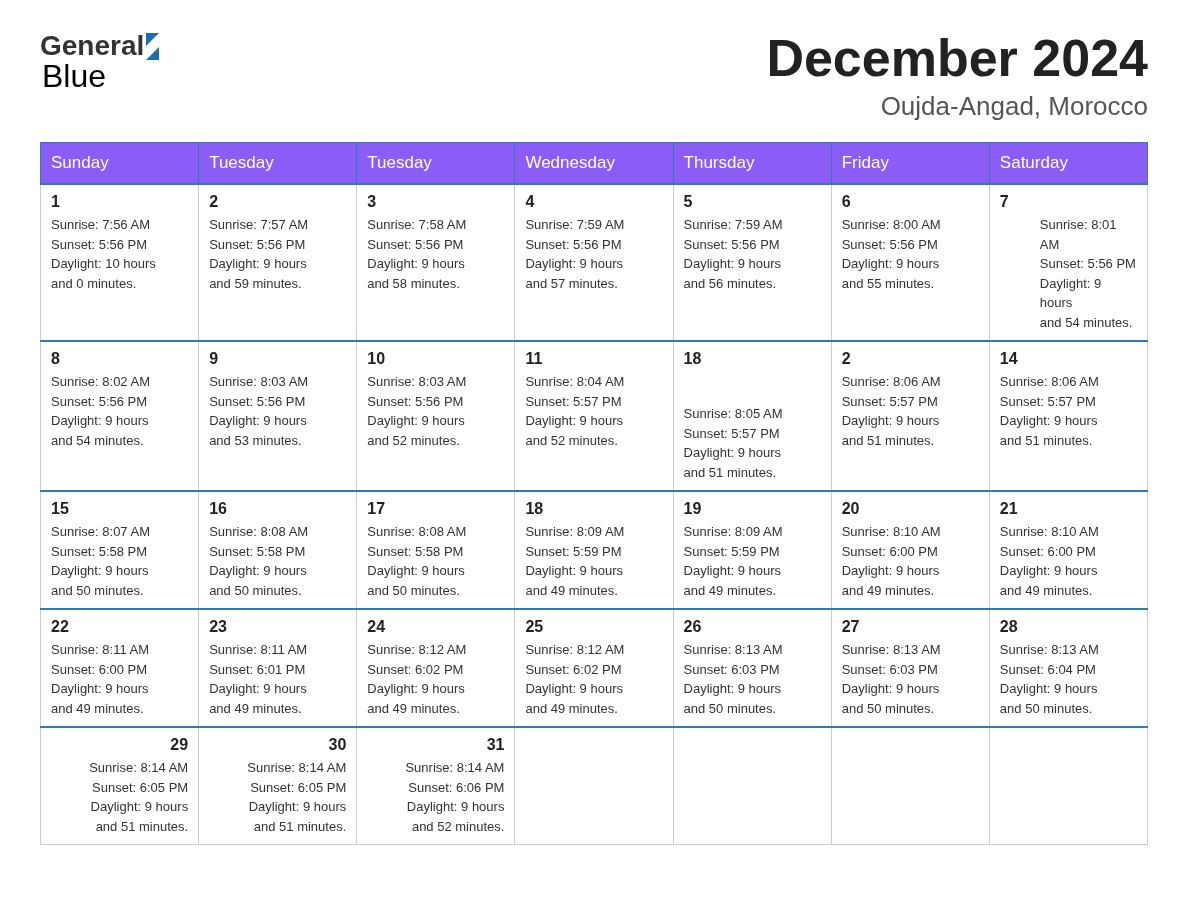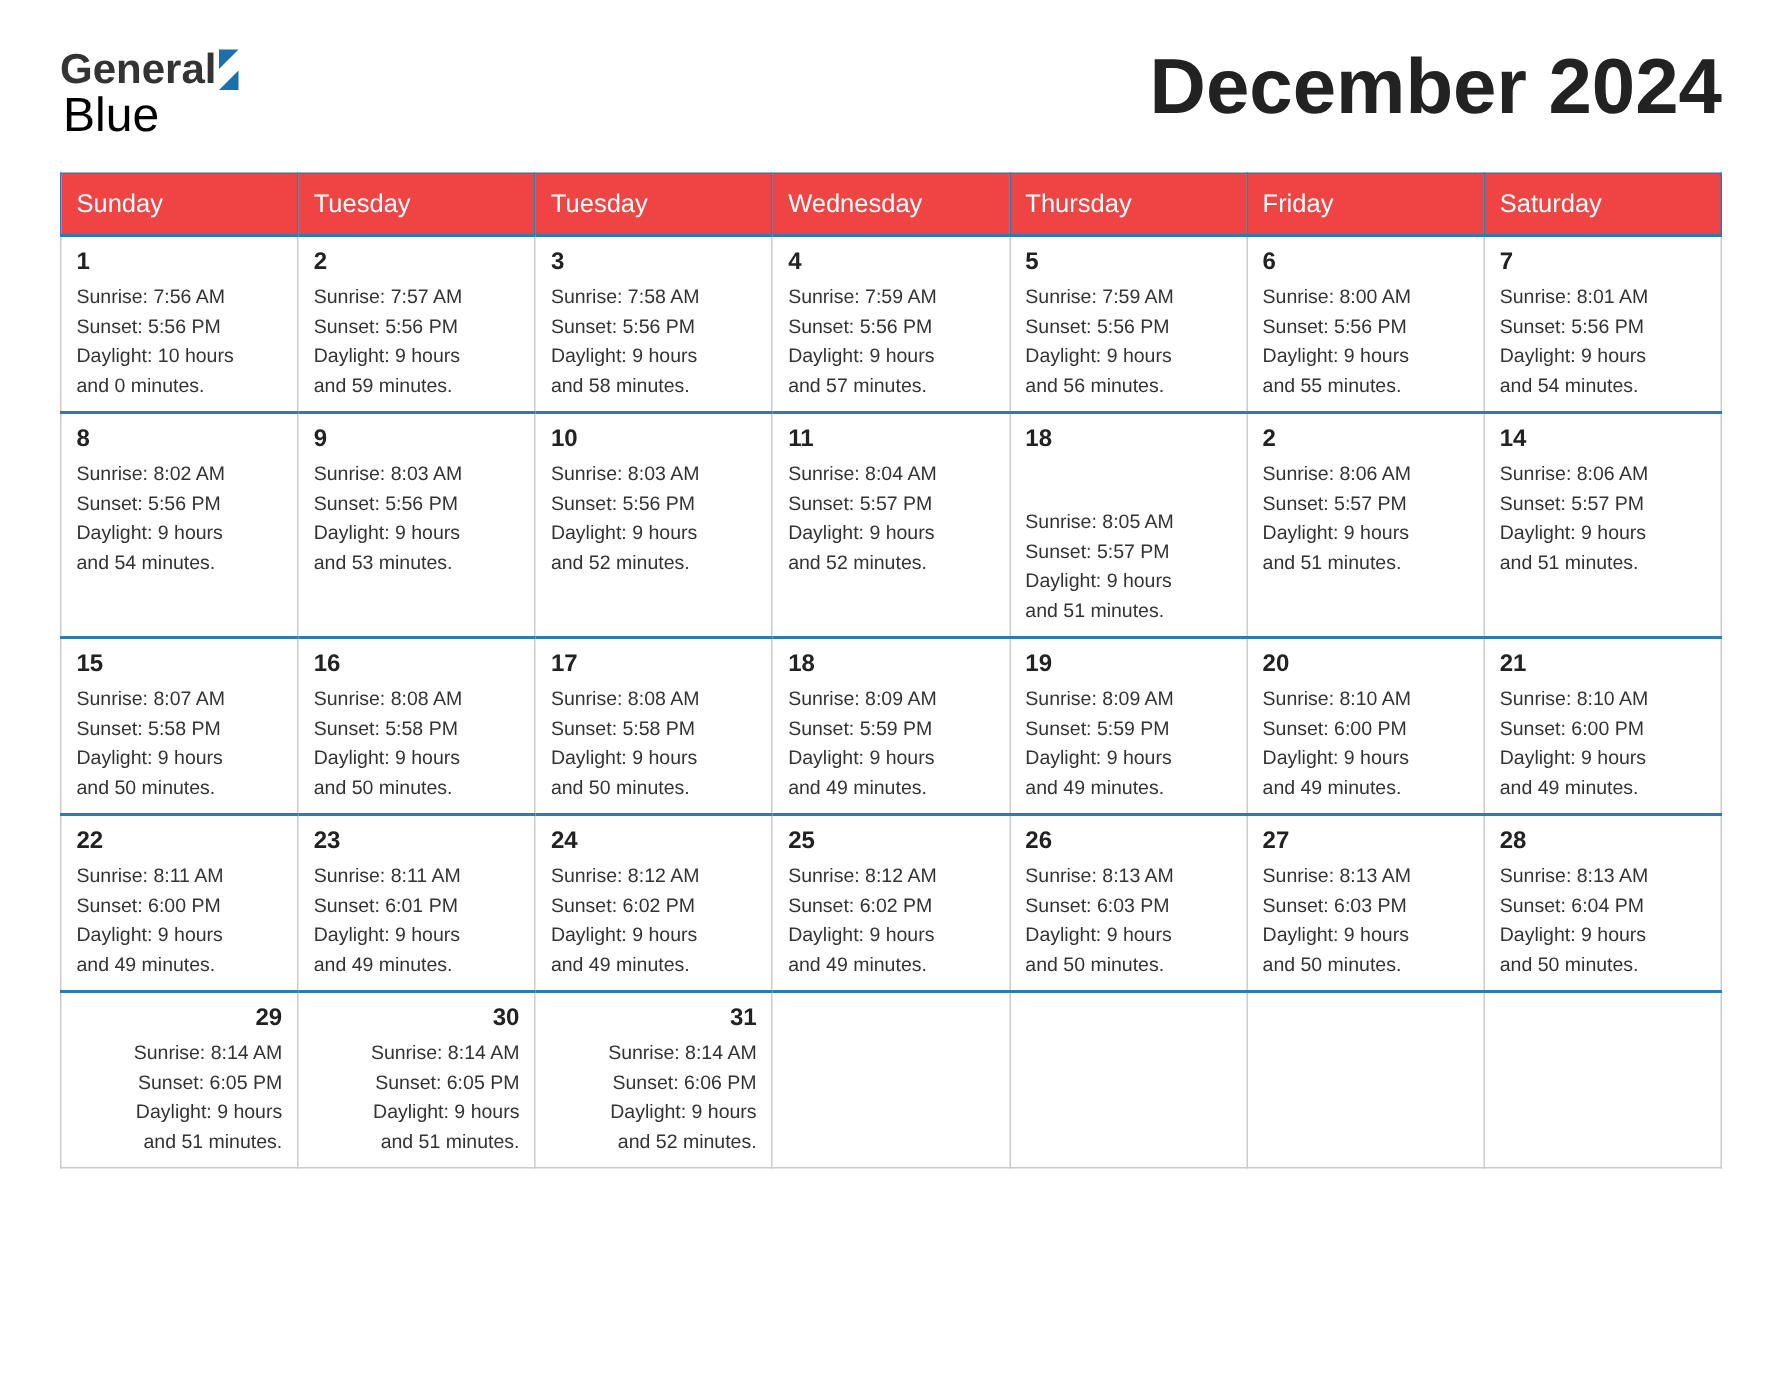--- a/index.html
+++ b/index.html
@@ -44,21 +44,21 @@
       font-size: 26px;
       color: #555;
       margin-top: 4px;
     }
     table {
       width: 100%;
       border-collapse: collapse;
       table-layout: fixed;
     }
     thead th {
-      background-color: #ef4444;
+      background-color: #8b5cf6;
       color: #fff;
       font-size: 17px;
       font-weight: normal;
       padding: 10px 10px;
       text-align: left;
       border: 1px solid #2e7ab6;
     }
     tbody td {
       vertical-align: top;
       padding: 8px 10px;
@@ -96,20 +96,21 @@
         <div style="display:flex; flex-direction:column; align-items:flex-start; margin-left:2px;">
           <div style="width:0;height:0;border-left:13px solid #1a6fad;border-top:0;border-bottom:13px solid transparent; margin-bottom:1px;"></div>
           <div style="width:0;height:0;border-right:13px solid #1a6fad;border-top:13px solid transparent;border-bottom:0;"></div>
         </div>
       </div>
       <span class="logo-text-blue" style="margin-top:-4px; margin-left:2px;">Blue</span>
     </div>
   </div>
   <div class="title-block">
     <div class="month-title">December 2024</div>
+    <div class="location-title">Oujda-Angad, Morocco</div>
   </div>
 </div>
 
 <table>
   <thead>
     <tr>
     <th>Sunday</th>
         <th>Tuesday</th>
         <th>Tuesday</th>
         <th>Wednesday</th>
@@ -157,21 +158,21 @@
         </td>
         <td>
           <span class="day-number">6</span>
           <div class="day-info" style="white-space: pre-line;">Sunrise: 8:00 AM
 Sunset: 5:56 PM
 Daylight: 9 hours
 and 55 minutes.</div>
         </td>
         <td>
           <span class="day-number">7</span>
-          <div class="day-info" style="white-space: pre-line;">Sunrise: 8:01 AM
+          <div class="day-info" style="white-space: pre-line; margin-left: 40px;">Sunrise: 8:01 AM
 Sunset: 5:56 PM
 Daylight: 9 hours
 and 54 minutes.</div>
         </td>
       </tr>
       <tr>
         <td>
           <span class="day-number">8</span>
           <div class="day-info" style="white-space: pre-line;">Sunrise: 8:02 AM
 Sunset: 5:56 PM

